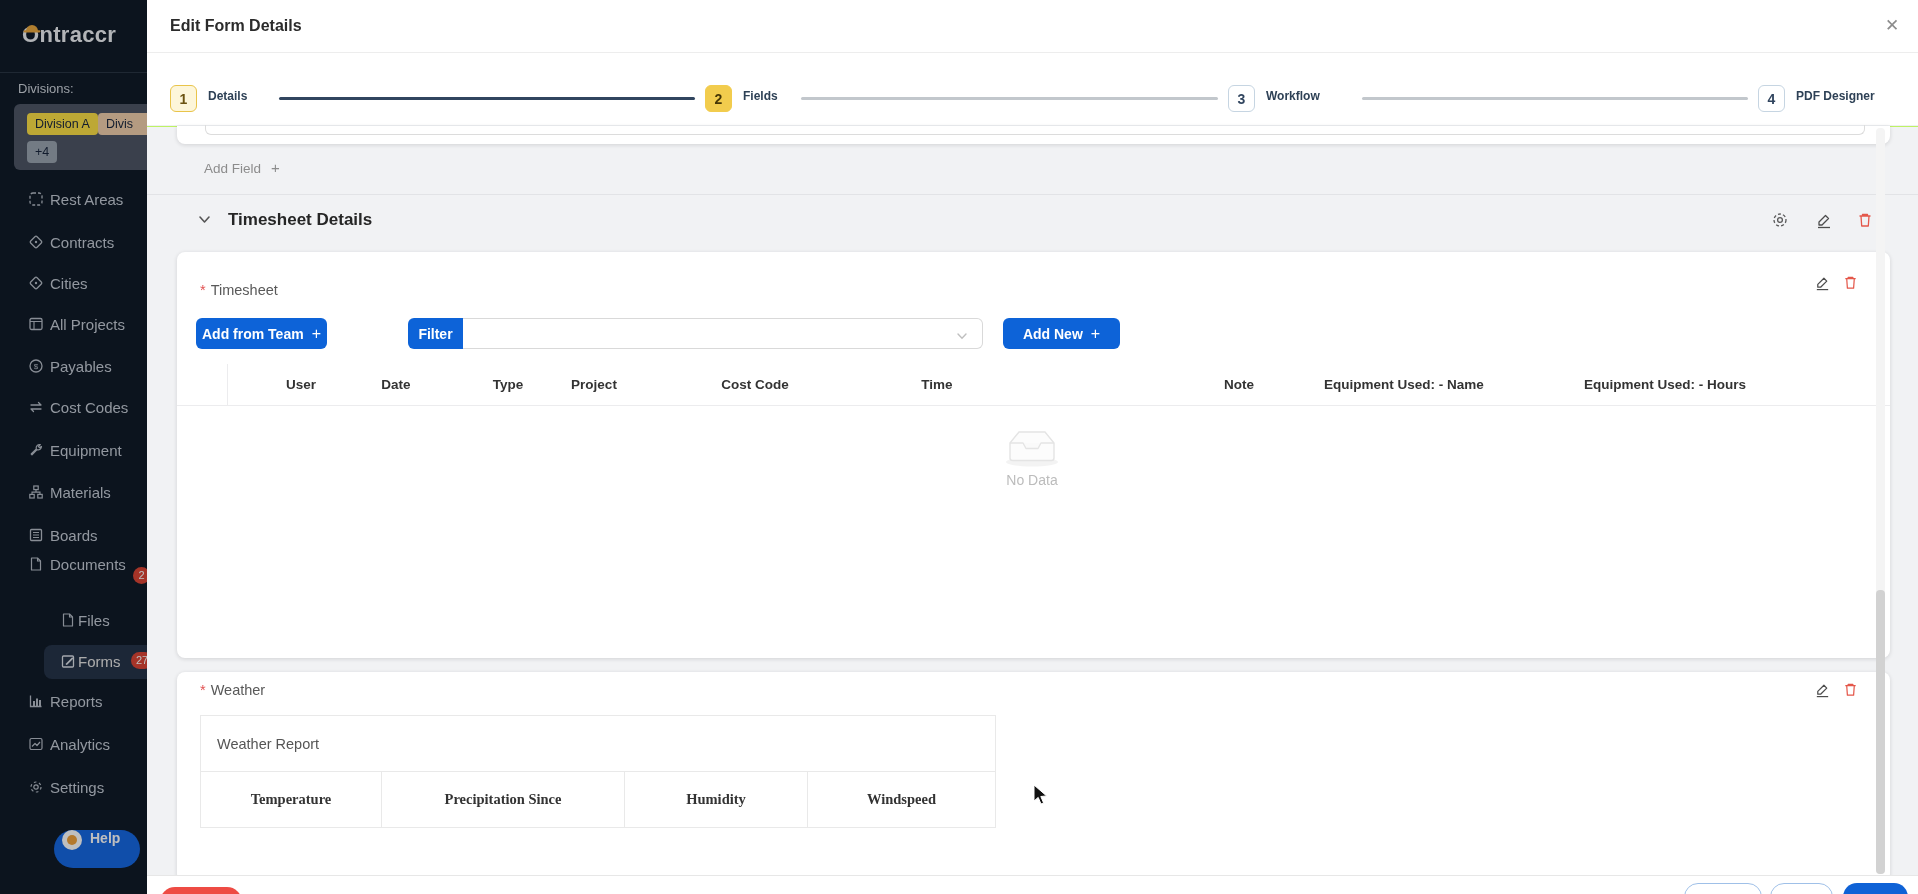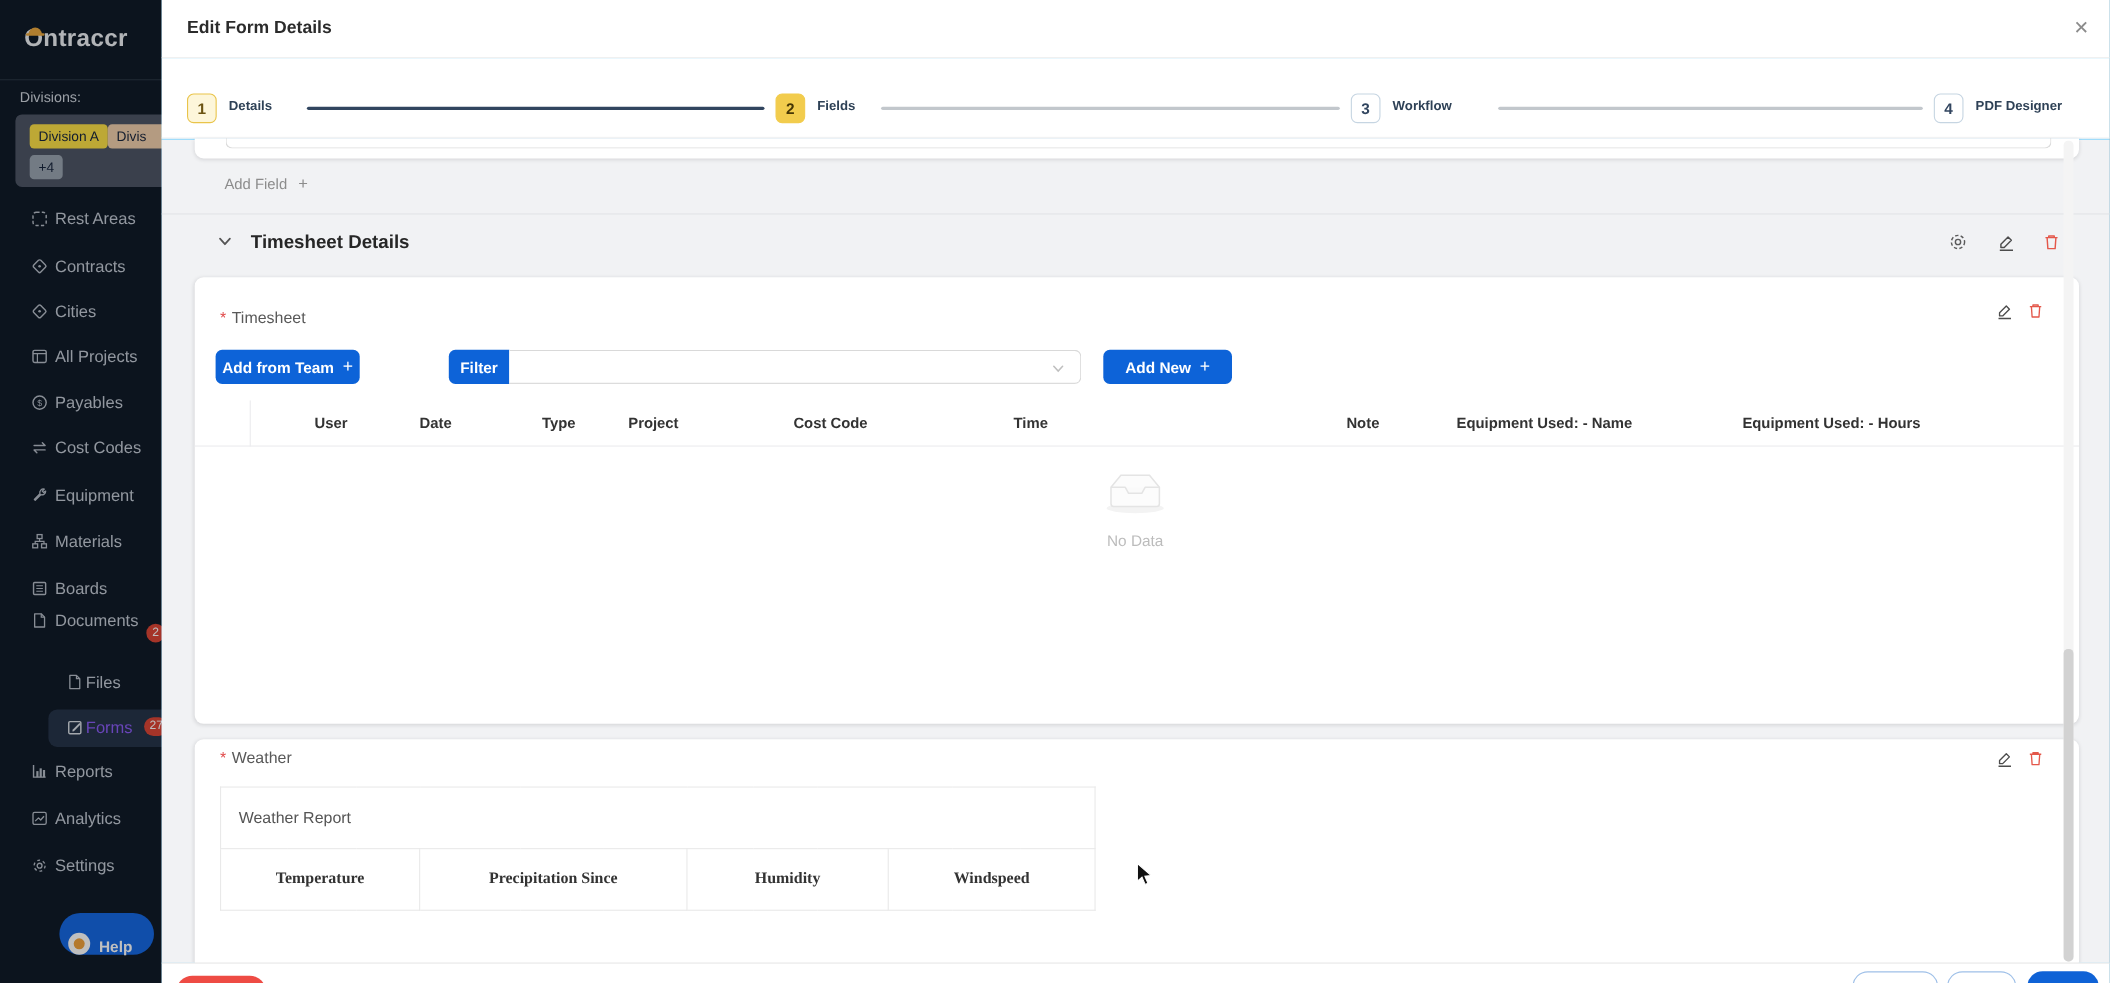--- a/index.html
+++ b/index.html
@@ -20,28 +20,28 @@
   .tag-a { left:13px; top:9px; background:#fde047; }
   .tag-b { left:84px; top:9px; background:#f0cfad; width:60px; }
   .tag-plus { left:13px; top:37px; background:#9aa4b0; }
   .nav-item { position:absolute; left:0; width:160px; height:24px; display:flex; align-items:center; cursor:pointer; }
   .nav-item .ico { position:absolute; left:28px; width:16px; height:16px; display:flex; }
   .nav-item .lbl { position:absolute; left:50px; color:#c3cad4; font-size:15px; white-space:nowrap; }
   .nav-item.indent .ico { left:60px; }
   .nav-item.indent .lbl { left:78px; }
   .nav-active-bg { position:absolute; left:44px; top:645px; width:120px; height:34px; background:#26344a; border-radius:8px; }
   .badge { position:absolute; height:17px; min-width:17px; padding:0 5px; background:#dc4636; border-radius:9px; color:#fff; font-size:11px; line-height:17px; text-align:center; }
-  .help-btn { position:absolute; left:54px; top:830px; width:86px; height:38px; background:#1668e3; border-radius:19px; display:flex; align-items:flex-end; cursor:pointer; }
+  .help-btn { position:absolute; left:54px; top:830px; width:86px; height:38px; background:#1668e3; border-radius:19px; display:flex; align-items:flex-start; cursor:pointer; }
   .help-ic { width:20px; height:20px; border-radius:50%; background:#fff; margin-left:8px; position:relative; }
   .help-ic:after { content:""; position:absolute; left:5px; top:5px; width:10px; height:10px; border-radius:50%; background:#f0a23c; }
   .help-lbl { color:#fff; font-size:14px; font-weight:700; margin-left:8px; }
   .dim { position:absolute; left:0; top:0; width:147px; height:894px; background:rgba(0,0,0,.25); z-index:5; }
 
   
-  .modal { position:absolute; left:147px; top:0; width:1771px; height:894px; background:#7dd3fc; z-index:10; } 
+  .modal { position:absolute; left:147px; top:0; width:1771px; height:894px; background:#bef264; z-index:10; } 
   .modal-header { position:absolute; left:0; top:0; width:1771px; height:53px; background:#fff; border-bottom:1px solid #ededed; }
   .modal-title { position:absolute; left:23px; top:17px; font-size:16px; font-weight:700; color:#2b2b2b; }
   .close-x { position:absolute; left:1738px; top:15px; font-size:17px; color:#8c8c8c; cursor:pointer; }
 
   
   .steps { position:absolute; left:0; top:53px; width:1771px; height:73px; background:#fff; border-bottom:1px solid #eef0f2; }
   .stepnum { position:absolute; top:32px; width:27px; height:27px; border-radius:6px; font-size:14px; font-weight:600;
              display:flex; align-items:center; justify-content:center; cursor:pointer; }
   .sn-finish { background:#fdf6da; border:1.5px solid #e9c44a; color:#6b5312; }
   .sn-active { background:#f2cc4d; border:1.5px solid #f2cc4d; color:#463605; }
@@ -73,21 +73,21 @@
   .sel { position:absolute; left:286px; top:66px; width:520px; height:31px; border:1px solid #d9d9d9; border-left:none;
          border-radius:0 6px 6px 0; background:#fff; }
   .sel input { position:absolute; left:14px; top:0; width:460px; height:29px; border:none; outline:none; font-size:14px;
                font-family:inherit; color:#444; background:transparent; }
   .sel input::placeholder { color:#bfbfbf; }
   .sel .chev { position:absolute; right:14px; top:9px; color:#bfbfbf; }
   .thead { position:absolute; left:0; top:112px; width:1713px; height:42px; border-bottom:1px solid #ececee; }
   .thead .vline { position:absolute; left:50px; top:0; width:1px; height:42px; background:#ececee; }
   .th { position:absolute; top:13px; transform:translateX(-50%); font-size:13.5px; font-weight:600; color:#333; white-space:nowrap; }
   .empty-wrap { position:absolute; left:770px; top:170px; width:170px; text-align:center; }
-  .empty-text { margin-top:10px; font-size:14px; color:#bcbcbc; }
+  .empty-text { font-size:14px; color:#bcbcbc; }
 
   .w-card { left:30px; top:545px; width:1713px; height:210px; }
   .wtable { position:absolute; left:23px; top:43px; border-collapse:collapse; }
   .wtable td { border:1px solid #e9e9e9; text-align:center; font-size:14px; font-weight:600; color:#333; }
   .wr-cell { text-align:left !important; padding-left:16px; font-weight:400 !important; color:#555 !important; font-size:14.5px !important; height:56px; }
   .wg-cell { height:56px; font-size:14.5px !important;font-family:Liberation Serif, serif; }
   .ws-cell { height:43px; }
 
   
   .sb-track { position:absolute; left:1729px; top:1px; width:9px; height:746px; background:#f4f4f4; border-radius:4px; }
@@ -225,21 +225,21 @@
         </span>
       <span class="lbl">Files</span>
     </div>
     <div class="nav-item indent" style="top:649px">
       <span class="ico">
           <svg width="16" height="16" viewBox="0 0 16 16">
             <rect x="2.5" y="3" width="11" height="11" rx="1" fill="none" stroke="#dbe0e7" stroke-width="1.3"></rect>
             <path d="M6 10.5l6.2-6.2 1.2 1.2L7.2 11.7 5.8 12z" fill="#dbe0e7"></path>
           </svg>
         </span>
-      <span class="lbl" style="color:#8b5cf6">Forms</span>
+      <span class="lbl" style="color:#e5e5e5">Forms</span>
     </div>
     <span class="badge" style="left:131px; top:652px;">27</span>
     <div class="nav-item" style="top:689px">
       <span class="ico">
           <svg width="16" height="16" viewBox="0 0 16 16">
             <path d="M2.5 2.5v11h11" fill="none" stroke="#b6bdc7" stroke-width="1.3"></path>
             <rect x="5" y="8" width="2" height="5.5" fill="#b6bdc7"></rect>
             <rect x="8" y="5.5" width="2" height="8" fill="#b6bdc7"></rect>
             <rect x="11" y="7" width="2" height="6.5" fill="#b6bdc7"></rect>
           </svg>

